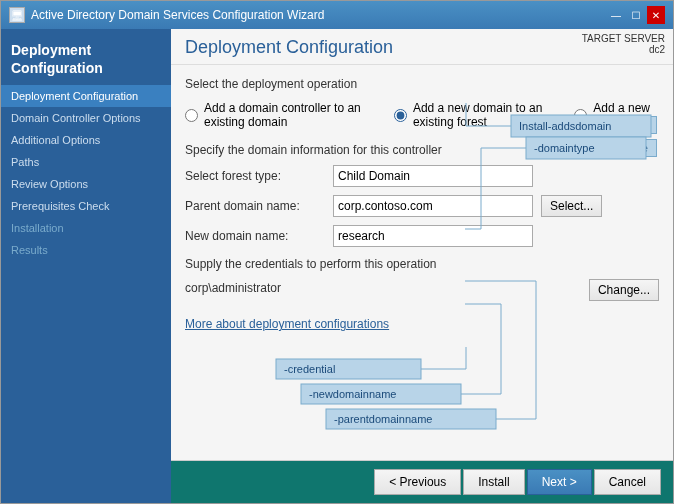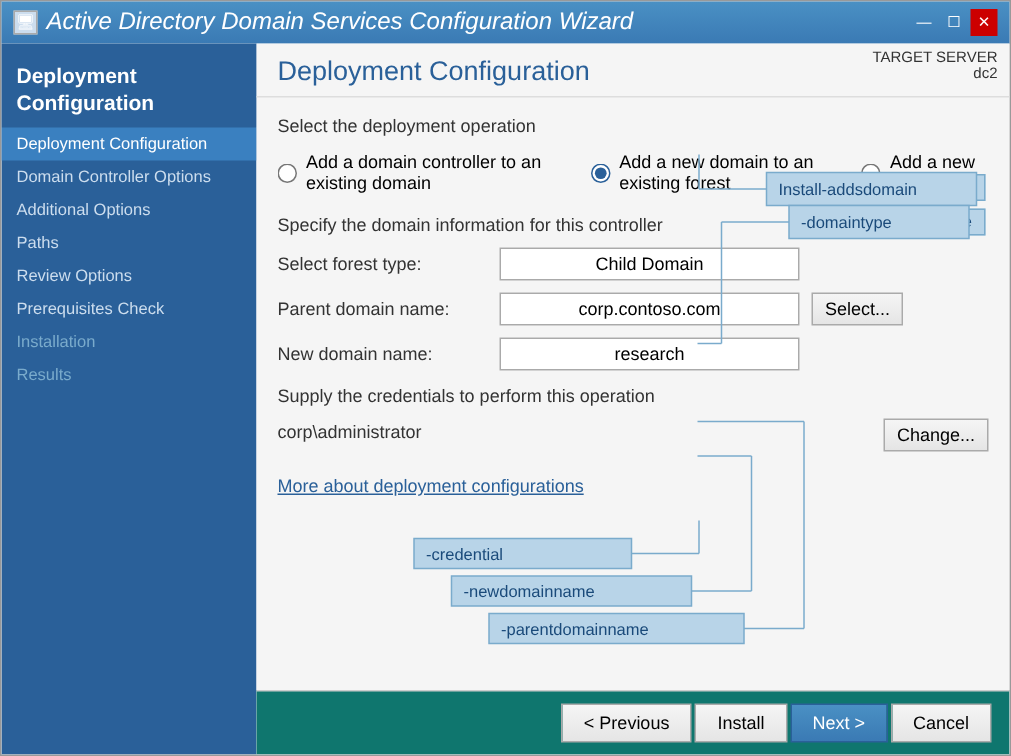--- a/index.html
+++ b/index.html
@@ -37,23 +37,22 @@
       height: 16px;
       background: #cde;
       border: 1px solid #aaa;
       display: flex;
       align-items: center;
       justify-content: center;
       font-size: 10px;
     }
 
     .title-bar-title {
-      font-size: 16px;
+      font-size: 12px;
       font-weight: normal;
-      font-style: italic;
     }
 
     .title-bar-controls {
       display: flex;
       gap: 2px;
     }
 
     .title-btn {
       width: 18px;
       height: 18px;
@@ -197,21 +196,20 @@
       flex-shrink: 0;
     }
 
     .form-input {
       width: 200px;
       height: 22px;
       border: 1px solid #aaa;
       padding: 2px 4px;
       font-size: 12px;
       background: white;
-      text-align: center;
     }
 
     .form-btn {
       height: 22px;
       padding: 0 8px;
       border: 1px solid #aaa;
       background: linear-gradient(to bottom, #f5f5f5, #e5e5e5);
       cursor: pointer;
       font-size: 12px;
     }

